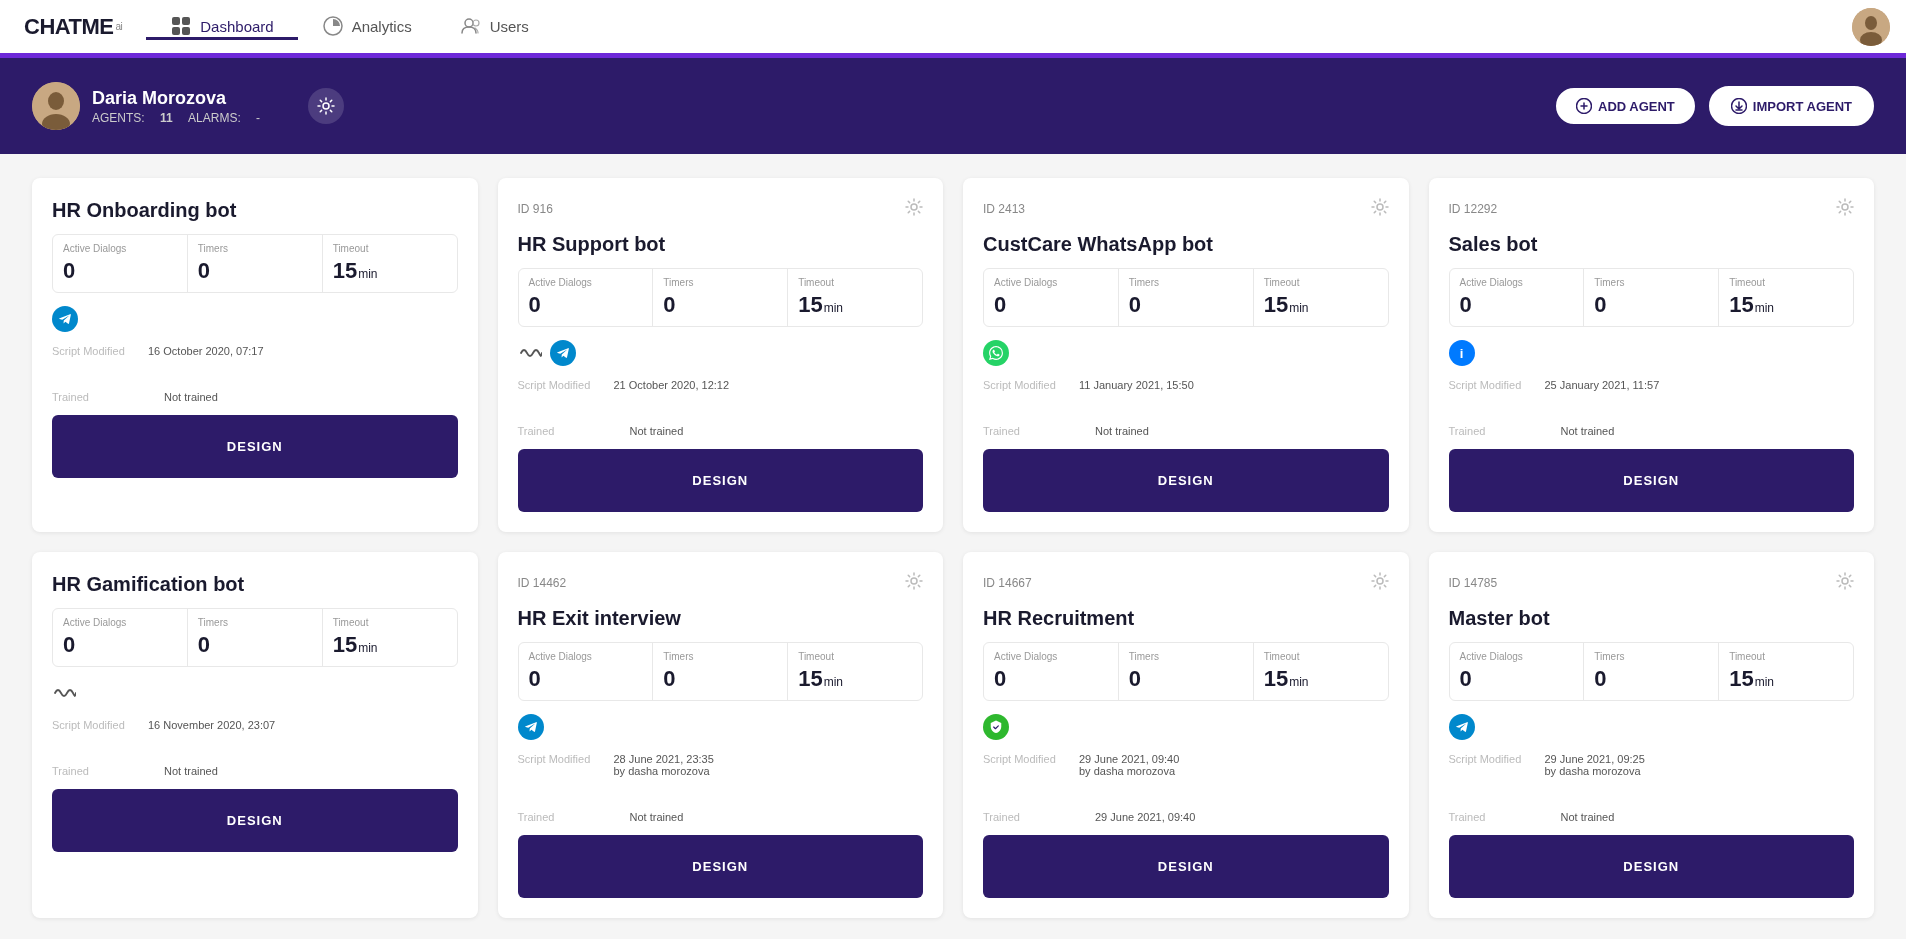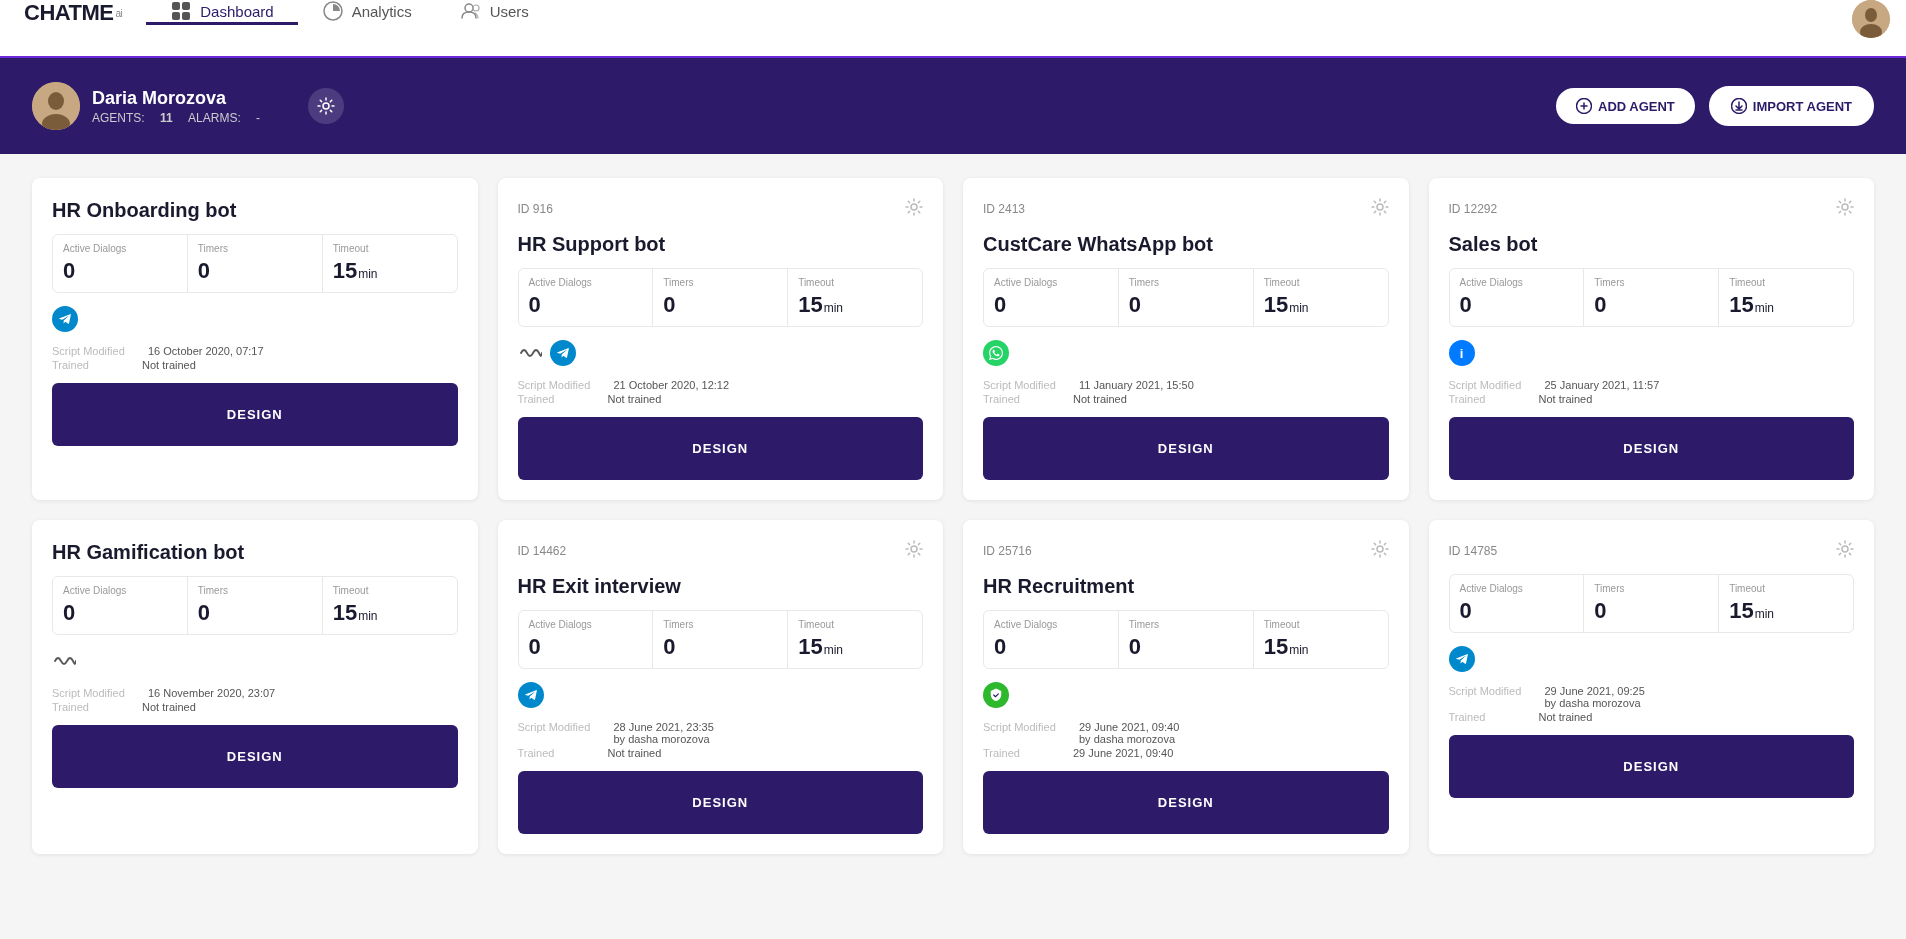--- a/index.html
+++ b/index.html
@@ -1,21 +1,21 @@
 <!DOCTYPE html>
 <html><head>
   <meta charset="utf-8">
   <style>
     * { box-sizing: border-box; margin: 0; padding: 0; }
     body { font-family: -apple-system, BlinkMacSystemFont, 'Segoe UI', sans-serif; background: #f5f5f5; }
 
     
     .nav-bar {
-      display: flex; align-items: flex-start; background: #fff;
-      border-bottom: 2px solid #6d28d9; height: 58px; position: relative;
+      display: flex; align-items: center; background: #fff;
+      border-bottom: 5px solid #6d28d9; height: 58px; position: relative;
     }
     .logo {
       display: flex; align-items: center; padding: 0 24px;
       font-size: 22px; font-weight: 700; color: #1a1a2e; letter-spacing: -0.5px;
     }
     .logo span { color: #1a1a2e; }
     .logo sup { font-size: 10px; color: #888; font-weight: 400; margin-left: 2px; }
     .nav-items { display: flex; align-items: stretch; }
     .nav-item {
       display: flex; align-items: center; gap: 8px; padding: 0 24px;
@@ -79,21 +79,21 @@
     .channel-icon { width: 26px; height: 26px; border-radius: 50%; display: flex; align-items: center; justify-content: center; font-size: 14px; }
     .channel-telegram { background: #0088cc; color: #fff; }
     .channel-whatsapp { background: #25d366; color: #fff; }
     .channel-info { background: #007aff; color: #fff; }
     .channel-nutshell { background: transparent; color: #555; }
     .channel-shield { background: #2eb82e; color: #fff; }
     .card-script-info { font-size: 11px; color: #999; display: flex; flex-direction: column; gap: 2px; }
     .script-row { display: flex; gap: 6px; }
     .script-label { color: #bbb; min-width: 90px; }
     .script-value { color: #555; }
-    .trained-row { display: flex; gap: 0; }
+    .trained-row { display: flex; gap: 22px; margin-top: 32px; }
     .trained-label { color: #bbb; min-width: 90px; }
     .trained-value { color: #555; }
     .btn-design {
       background: #2d1b69; color: #fff; border: none; border-radius: 6px;
       padding: 24px; font-size: 13px; font-weight: 700; letter-spacing: 1px;
       cursor: pointer; width: 100%; text-transform: uppercase;
     }
 
     
     .top-right-avatar {
@@ -455,21 +455,21 @@
         <div class="trained-row">
           <span class="trained-label">Trained</span>
           <span class="trained-value">Not trained</span>
         </div>
       </div>
       <button class="btn-design">DESIGN</button>
     </div>
 
     <div class="bot-card">
       <div class="card-header">
-        <span class="card-id">ID 25716</span>
+        <span class="card-id">ID 14667</span>
         <span class="card-settings">
           <svg width="18" height="18" viewBox="0 0 18 18" fill="none">
             <circle cx="9" cy="9" r="3" stroke="#bbb" stroke-width="1.5"></circle>
             <path d="M9 1v2M9 15v2M1 9h2M15 9h2M3.22 3.22l1.41 1.41M13.36 13.36l1.41 1.41M3.22 14.78l1.41-1.41M13.36 4.64l1.41-1.41" stroke="#bbb" stroke-width="1.5" stroke-linecap="round"></path>
           </svg>
         </span>
       </div>
       <div class="card-title">HR Recruitment</div>
       <div class="card-stats">
         <div class="stat-item">
@@ -509,20 +509,21 @@
     <div class="bot-card">
       <div class="card-header">
         <span class="card-id">ID 14785</span>
         <span class="card-settings">
           <svg width="18" height="18" viewBox="0 0 18 18" fill="none">
             <circle cx="9" cy="9" r="3" stroke="#bbb" stroke-width="1.5"></circle>
             <path d="M9 1v2M9 15v2M1 9h2M15 9h2M3.22 3.22l1.41 1.41M13.36 13.36l1.41 1.41M3.22 14.78l1.41-1.41M13.36 4.64l1.41-1.41" stroke="#bbb" stroke-width="1.5" stroke-linecap="round"></path>
           </svg>
         </span>
       </div>
+      <div class="card-title">Master bot</div>
       <div class="card-stats">
         <div class="stat-item">
           <div class="stat-label">Active Dialogs</div>
           <div class="stat-value">0</div>
         </div>
         <div class="stat-item">
           <div class="stat-label">Timers</div>
           <div class="stat-value">0</div>
         </div>
         <div class="stat-item">

